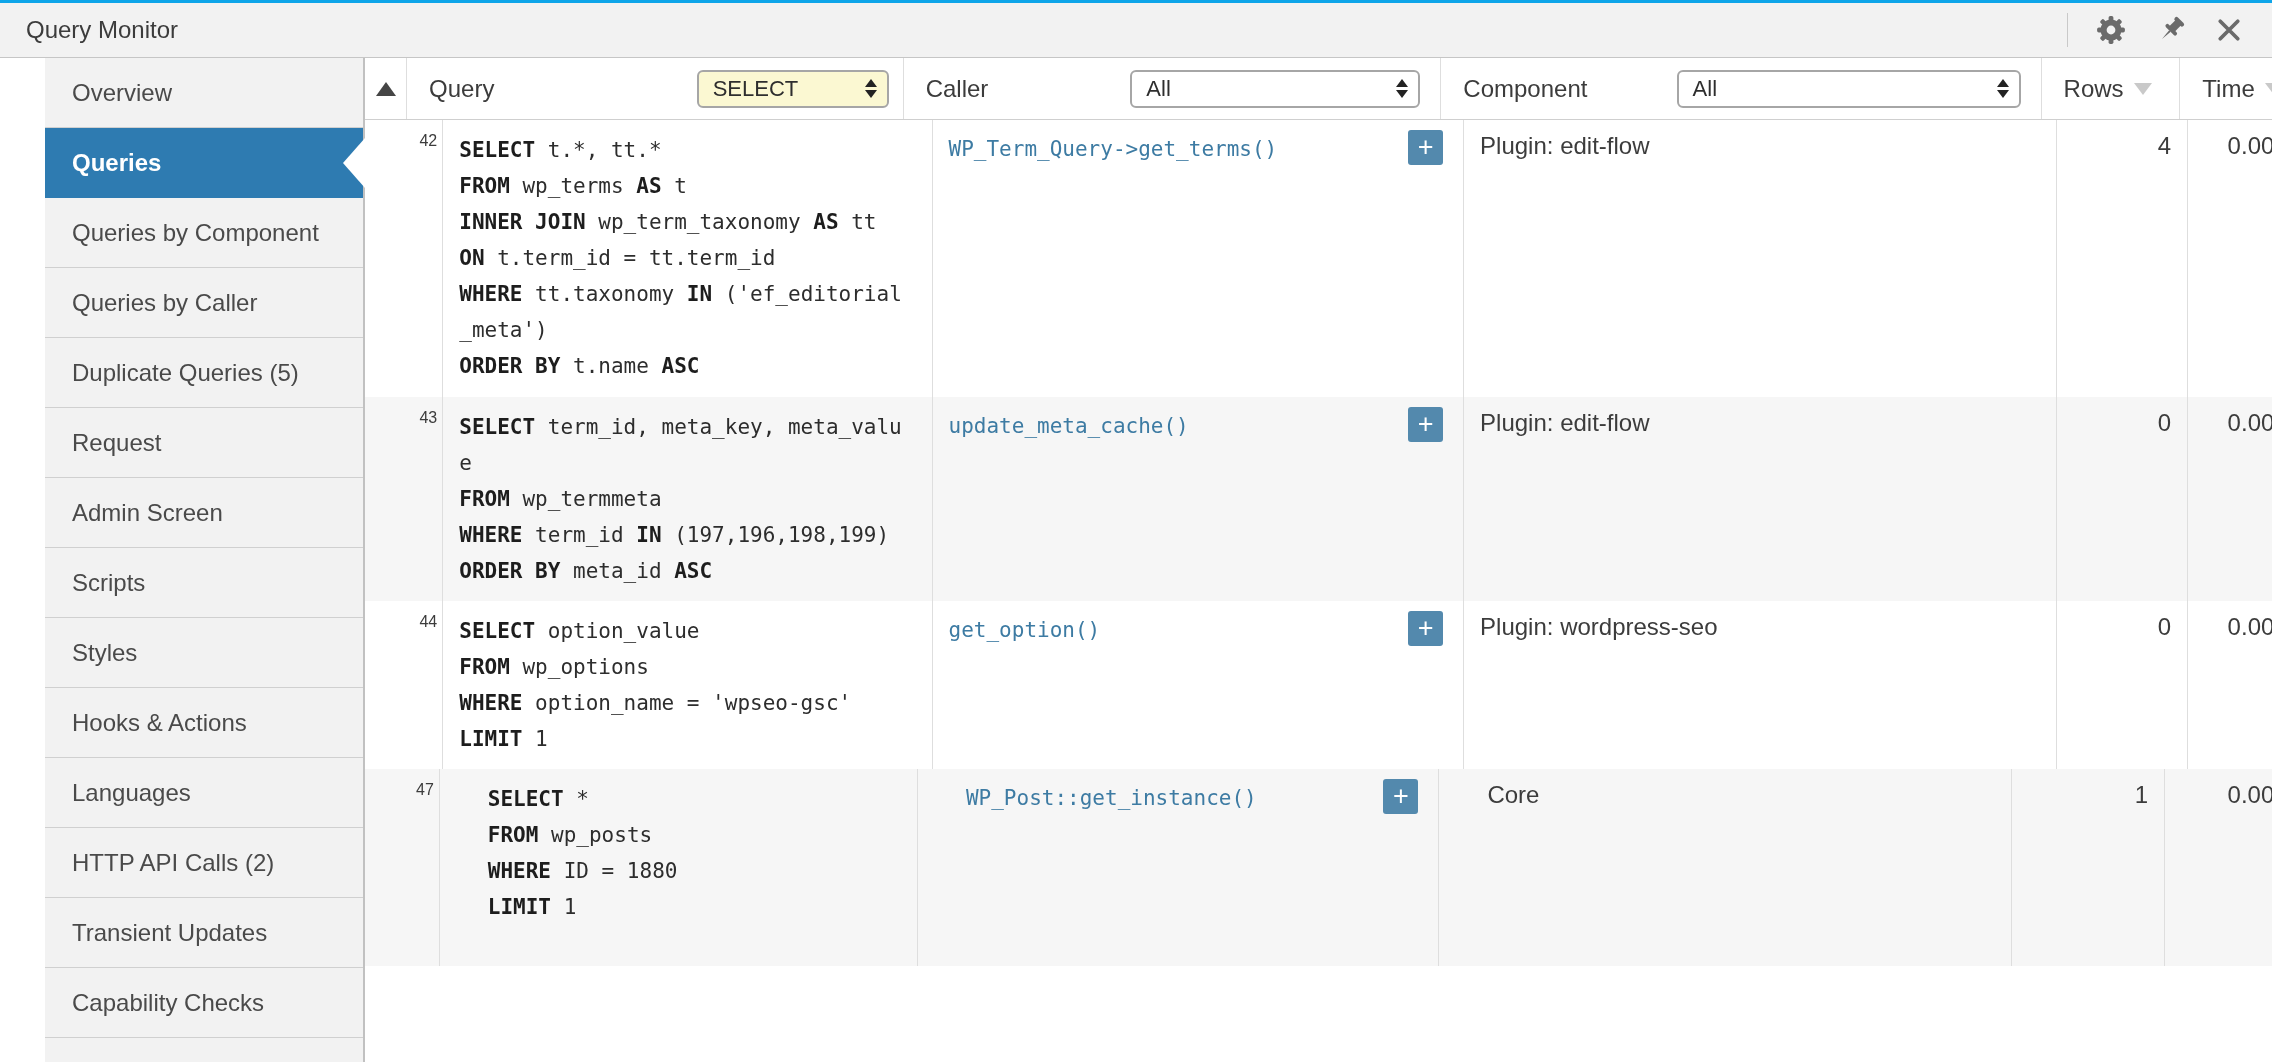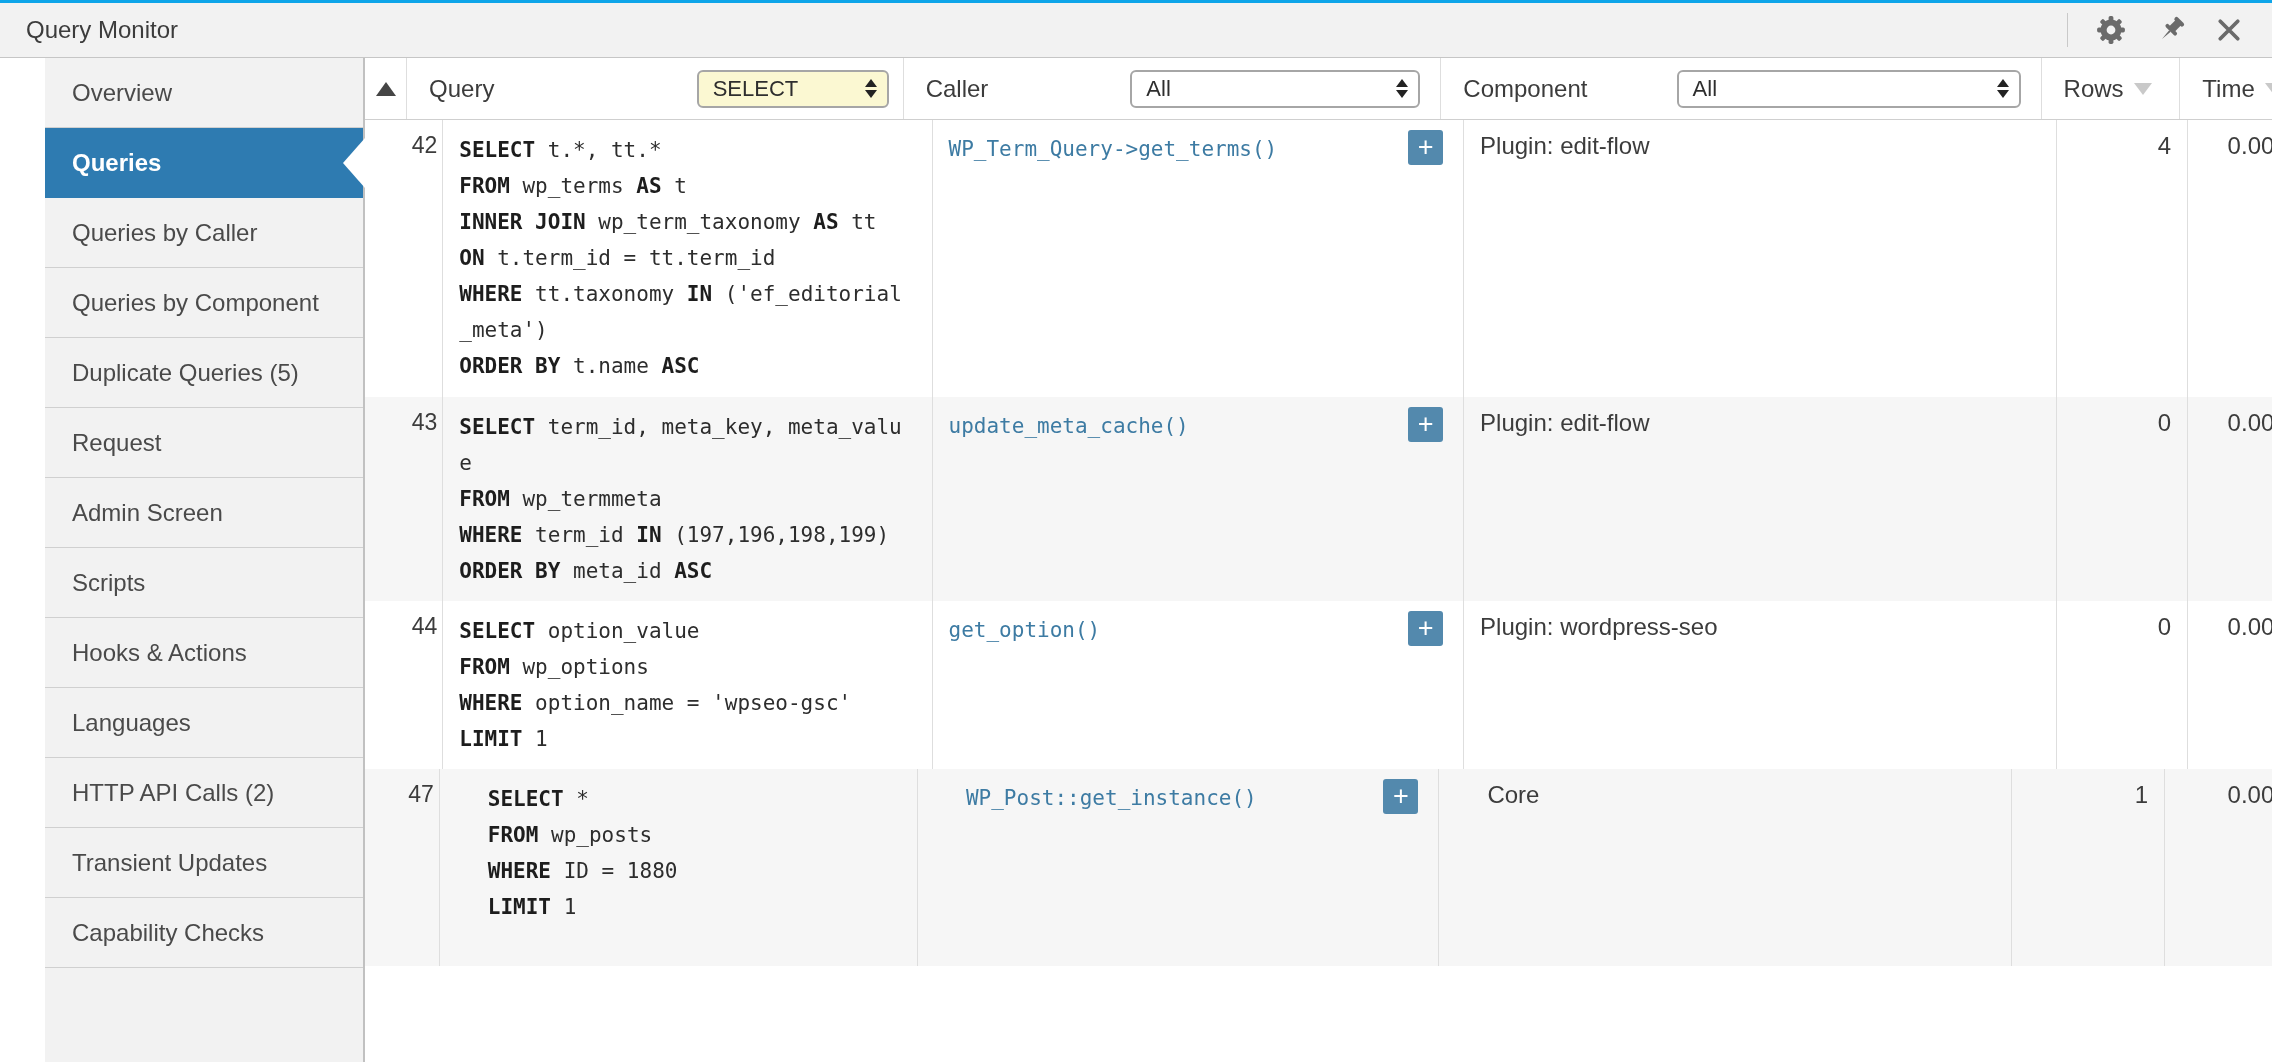--- a/index.html
+++ b/index.html
@@ -61,21 +61,21 @@
   .tri-d{border:6px solid transparent;border-top:8px solid #222;border-bottom:0;}
 
   
   .qrow{background:#fff;}
   .qrow.alt{background:#f6f6f6;}
   .qrow:nth-child(1){min-height:277px;}
   .qrow:nth-child(2){min-height:197px;}
   .qrow:nth-child(3){min-height:160px;}
   .qrow:nth-child(4){min-height:197px;gap:32px;}
   .qrow .cell{padding:12px 16px;font-size:24px;color:#3c3c3c;}
-  .qrow .c-num{padding:12px 5px 12px 0;text-align:right;font-size:23px;margin-left:36px;}
+  .qrow .c-num{padding:12px 5px 12px 0;text-align:right;font-size:16px;margin-left:36px;}
   .sql-text{font-family:"DejaVu Sans Mono", monospace;font-size:21px;line-height:36px;
             color:#2d2d2d;white-space:pre-wrap;word-break:break-all;}
   .sql-text b{font-weight:bold;color:#1d1d1d;}
   .qrow .c-caller{position:relative;padding-right:70px;}
   .caller-link{font-family:"DejaVu Sans Mono", monospace;font-size:21px;line-height:34px;
                color:var(--link-blue,#3d7ba3);text-decoration:none;cursor:pointer;word-break:break-all;}
   .expand-btn{position:absolute;top:10px;right:20px;width:35px;height:35px;border:none;border-radius:3px;
               background:var(--button-blue,#5389ad);color:#fff;font-size:27px;line-height:35px;
               text-align:center;padding:0;cursor:pointer;font-family:"Liberation Sans",sans-serif;}
   .qrow .c-rows,.qrow .c-time{text-align:right;}
@@ -127,36 +127,39 @@
 
   <div class="main">
     <nav class="sidebar">
         <div class="sb-item">
     <span>Overview</span>
   </div>
         <div class="sb-item selected">
     <span>Queries</span>
   </div>
         <div class="sb-item">
+    <span>Queries by Component</span>
+  </div>
+        <div class="sb-item">
     <span>Queries by Caller</span>
   </div>
         <div class="sb-item">
-    <span>Queries by Component</span>
-  </div>
-        <div class="sb-item">
     <span>Duplicate Queries (5)</span>
   </div>
         <div class="sb-item">
     <span>Request</span>
   </div>
         <div class="sb-item">
     <span>Admin Screen</span>
   </div>
         <div class="sb-item">
     <span>Scripts</span>
+  </div>
+        <div class="sb-item">
+    <span>Styles</span>
   </div>
         <div class="sb-item">
     <span>Hooks &amp; Actions</span>
   </div>
         <div class="sb-item">
     <span>Languages</span>
   </div>
         <div class="sb-item">
     <span>HTTP API Calls (2)</span>
   </div>

